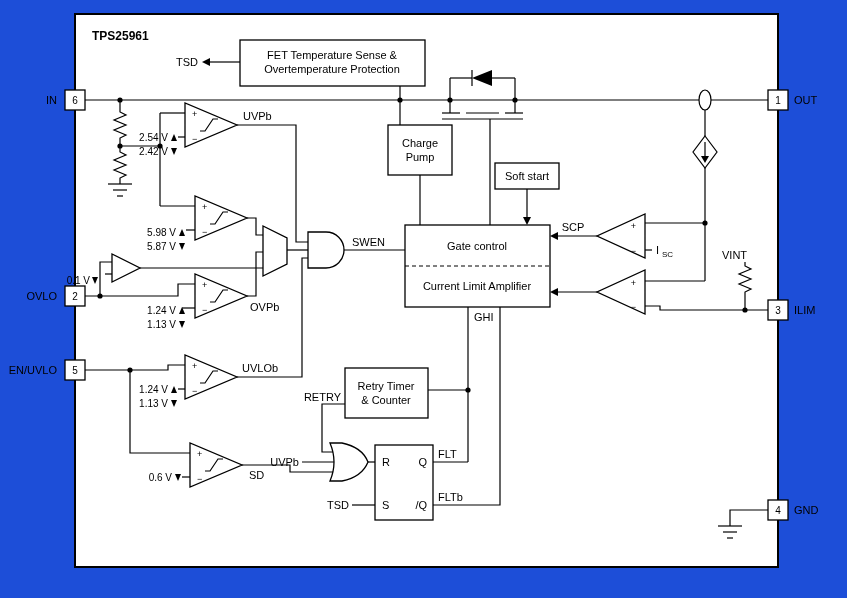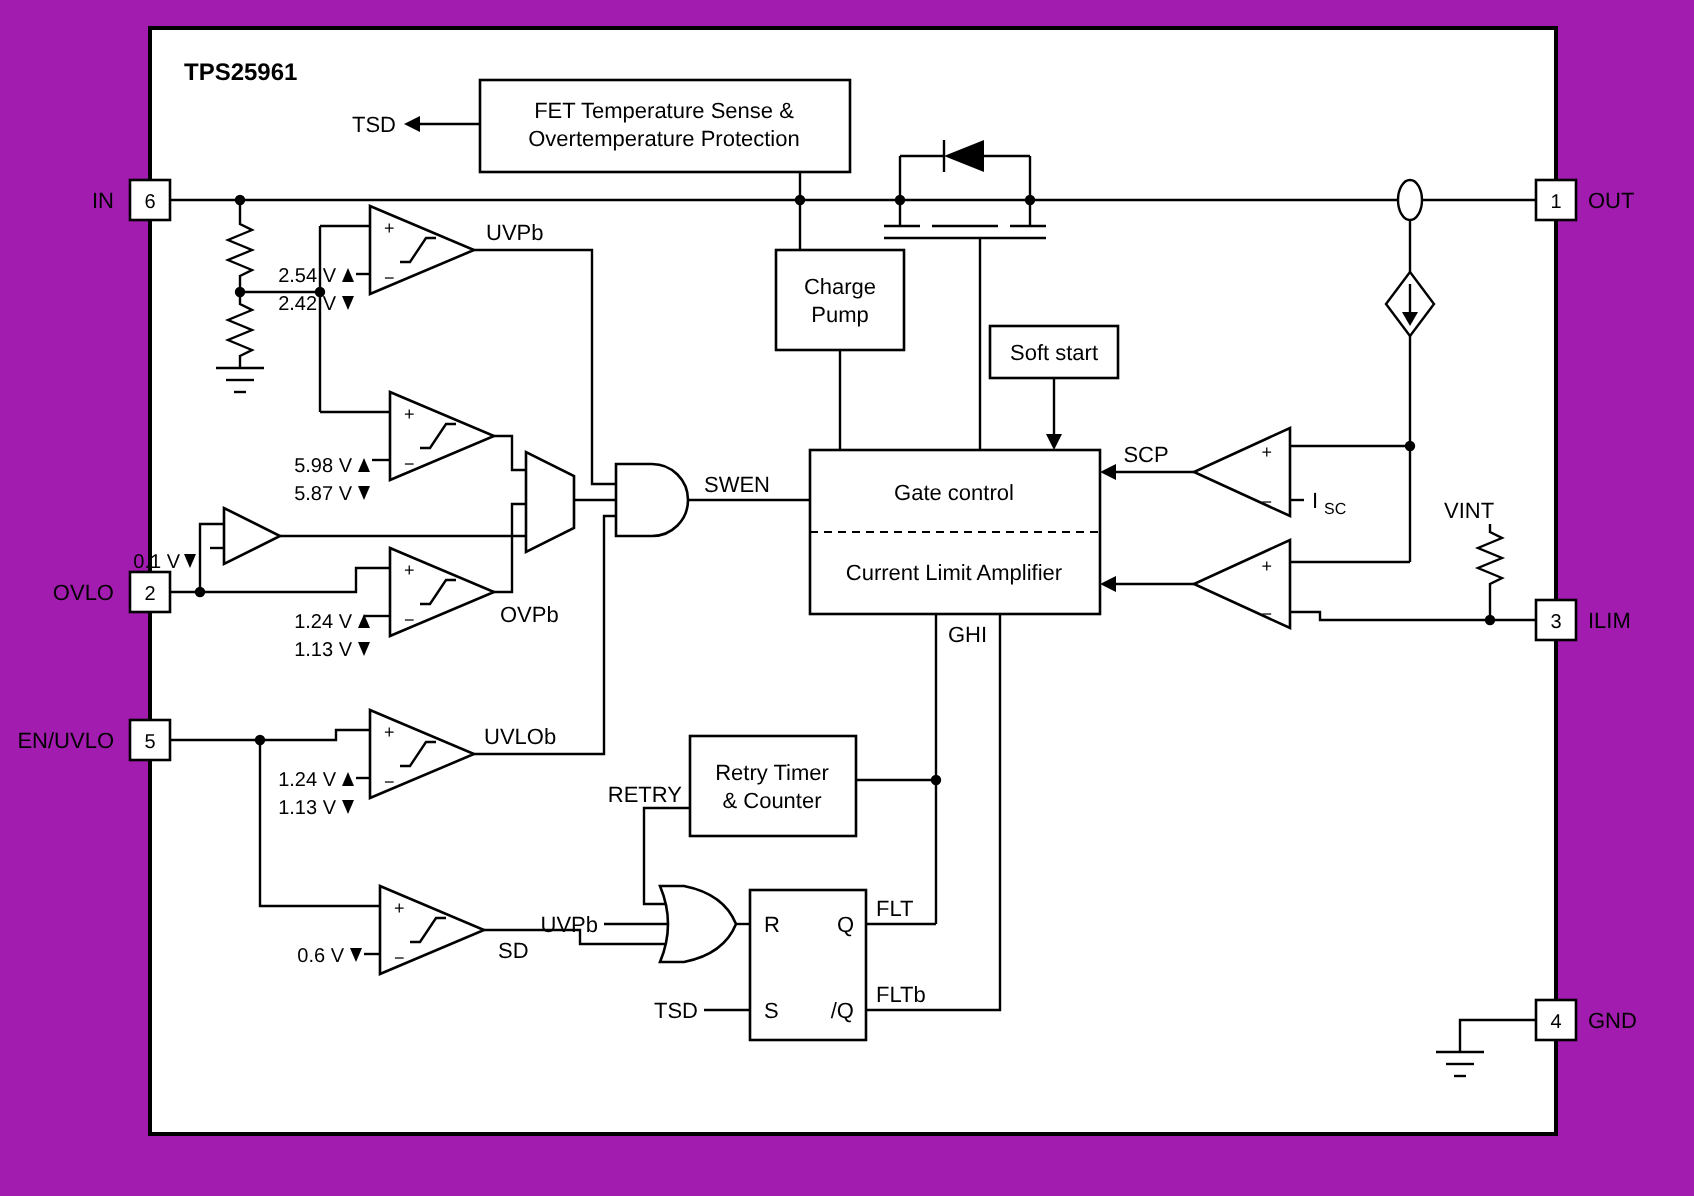--- a/index.html
+++ b/index.html
@@ -1,16 +1,16 @@
 <!DOCTYPE html>
 <html><head>
 <meta charset="utf-8">
 <style>
   html,body{margin:0;padding:0;background:#ffffff;}
-  .stage{position:relative;width:847px;height:598px;background:#a21caf;overflow:hidden;}
+  .stage{position:relative;width:847px;height:598px;background:#1d4ed8;overflow:hidden;}
   svg{position:absolute;left:0;top:0;}
   svg text{font-family:"Liberation Sans","DejaVu Sans",sans-serif;fill:#000;}
   .t11{font-size:11px;}
   .t10{font-size:10px;}
   .t9{font-size:9px;}
   .t8{font-size:8px;}
   .title{font-size:12px;font-weight:bold;}
   .mid{text-anchor:middle;}
   .end{text-anchor:end;}
   .wire{stroke:#000;stroke-width:1.2;fill:none;}

